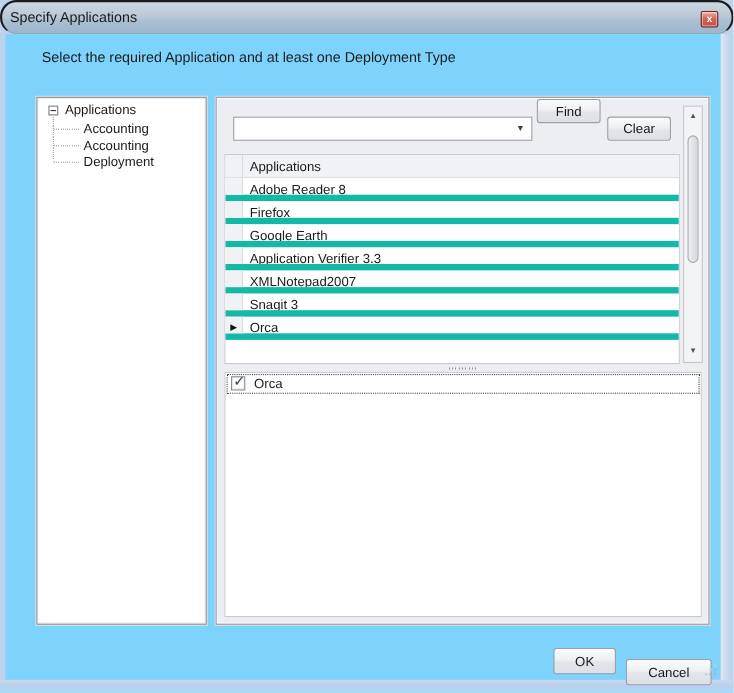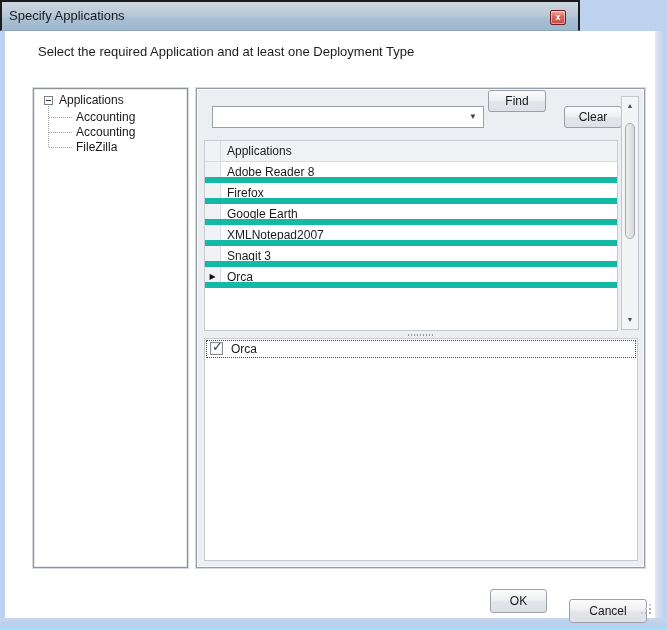--- a/index.html
+++ b/index.html
@@ -5,39 +5,40 @@
   * { box-sizing: border-box; margin: 0; padding: 0; }
   html,body { background:#fff; }
   .dialog {
     position: relative; width: 667px; height: 630px;
     background: #bdd2ee; overflow: hidden;
     font-family: "Liberation Sans", "DejaVu Sans", sans-serif;
     font-size: 12px; color: #1a1a1a;
   }
   
   .titlebar {
-    position: absolute; top: 0; left: 0; width: 580px; height: 31px;
+    position: absolute; top: 0; left: 0; width: 667px; height: 31px;
     background: linear-gradient(180deg,#ccd7e0 0%,#bac9d7 45%,#a9bfd3 60%,#9db7ce 100%);
     border-top: 2px solid #1b1b1b; border-left: 2px solid #1b1b1b; border-right: 2px solid #1b1b1b;
     border-bottom: 1px solid #8da6bc;
+    border-radius: 15px;
   }
   .title-text { position: absolute; left: 7px; top: 6px; font-size: 13px; }
   .close-btn {
     position: absolute; top: 8px; right: 12px; width: 16px; height: 15px;
     border: 1px solid #6e1f1f; border-radius: 2px;
     background: linear-gradient(180deg,#f0b0a6,#d4675c 45%,#c24f44);
     box-shadow: inset 0 0 0 1px rgba(255,255,255,.45);
     color: #fff; font-size: 9px; font-weight: bold; text-align: center; line-height: 13px;
     cursor: pointer;
   }
   .right-edge { position: absolute; top: 31px; right: 0; width: 12px; height: 599px;
     background: linear-gradient(90deg,#e2e7ee,#bdd2ee 75%); }
   .bottom-edge { position: absolute; left: 0; bottom: 0; width: 667px; height: 12px;
     background: linear-gradient(180deg,#c9d7ee,#b9d0ee 60%); border-bottom: 3px solid #a5ddf6; }
-  .content { position: absolute; left: 5px; top: 31px; width: 650px; height: 587px; background: #ffffff; }
+  .content { position: absolute; left: 5px; top: 31px; width: 650px; height: 587px; background: #7dd3fc; }
   .instruction { position: absolute; left: 33px; top: 13px; font-size: 13px; color: #1c1c1c; }
   
   .tree-panel {
     position: absolute; left: 28px; top: 57px; width: 155px; height: 480px;
     background: #fff; border: 1px solid #8e9299;
     box-shadow: inset 0 0 0 1px #e8eaee, 0 0 0 1px #d7dbe1;
   }
   .tree-root-label { position: absolute; left: 25px; top: 4px; line-height: 14px; }
   .expand-box { position: absolute; left: 10px; top: 7px; width: 9px; height: 9px;
     border: 1px solid #7a8086; background: #fff; cursor: pointer; }
@@ -59,21 +60,21 @@
     border: none; outline: none; background: transparent;
     font: 12px "Liberation Sans","DejaVu Sans",sans-serif; }
   .combo .drop { position: absolute; right: 0; top: 0; width: 20px; height: 20px;
     text-align: center; line-height: 20px; color: #3a3f46; font-size: 8px; cursor: pointer; }
   .btn {
     background: linear-gradient(180deg,#fbfbfc,#eef0f2 45%,#e2e5e9 55%,#dde0e5);
     border: 1px solid #9ba1aa; border-radius: 3px;
     font-size: 12px; color: #16181b; text-align: center; cursor: pointer;
   }
   .find-btn  { position: absolute; left: 291px; top: 1px; width: 58px; height: 22px; line-height: 20px; }
-  .clear-btn { position: absolute; left: 355px; top: 17px; width: 58px; height: 22px; line-height: 20px; margin-left: 12px; }
+  .clear-btn { position: absolute; left: 355px; top: 17px; width: 58px; height: 22px; line-height: 20px; }
   
   .grid { position: absolute; left: 7px; top: 51px; width: 414px; height: 191px;
     background: #fff; border: 1px solid #c7cbd1; }
   .grid-row { position: relative; height: 21px; border-bottom: 6px solid #14b8a6; background: #fff; }
   .grid-header { background: #f1f2f5; border-bottom: 1px solid #d9dce1; }
   .sel-cell { position: absolute; left: 0; top: 0; width: 16px; height: 100%;
     background: #f1f2f5; border-right: 1px solid #d9dce1; }
   .cell { position: absolute; left: 17px; right: 0; top: 0; height: 100%;
     line-height: 20px; padding-left: 5px; white-space: nowrap; overflow: hidden; }
   .marker { display: block; width: 100%; text-align: center; font-size: 8px; line-height: 20px; color: #111; }
@@ -92,21 +93,21 @@
   
   .sel-list { position: absolute; left: 7px; top: 249px; width: 434px; height: 223px;
     background: #fff; border: 1px solid #c7cbd1; }
   .sel-item { position: absolute; left: 1px; top: 1px; right: 1px; height: 18px;
     border: 1px dotted #4a4a4a; cursor: pointer; }
   .checkbox { position: absolute; left: 3px; top: 1px; width: 13px; height: 13px;
     background: #fff; border: 1px solid #888c92; box-shadow: inset 0 0 0 1px #eef0f2; }
   .check-glyph { position: absolute; left: 1px; top: -4px; font-size: 13px; font-weight: bold; color: #3c4046; }
   .sel-item-label { position: absolute; left: 24px; top: 1px; line-height: 15px; }
   
-  .ok-btn     { position: absolute; left: 485px; top: 558px; width: 57px; height: 24px; line-height: 22px; text-align: center; }
+  .ok-btn     { position: absolute; left: 498px; top: 558px; width: 57px; height: 24px; line-height: 22px; text-align: center; }
   .cancel-btn { position: absolute; left: 564px; top: 568px; width: 78px; height: 24px; line-height: 22px; }
   .resize-grip { position: absolute; right: 2px; bottom: 2px; width: 13px; height: 13px; cursor: nwse-resize; }
   .grip-dot { position: absolute; right: 2px; bottom: 2px; width: 2px; height: 2px; background: #aeb2ba;
     box-shadow: -4px 0 0 #aeb2ba, 0 -4px 0 #aeb2ba, -4px -4px 0 #c9ccd2, -8px 0 0 #c9ccd2, 0 -8px 0 #c9ccd2; }
 </style>
 </head>
 <body>
 
 <div class="dialog">
 
@@ -128,21 +129,21 @@
       <span class="expand-box">
         <span class="minus-shape"></span>
       </span>
       <span class="tree-root-label">Applications</span>
       <div class="tree-vline"></div>
       <div class="tree-hline" style="top:28px"></div>
       <div class="tree-hline" style="top:43px"></div>
       <div class="tree-hline" style="top:58px"></div>
       <div class="tree-child" style="top:21px">Accounting</div>
       <div class="tree-child" style="top:36px">Accounting</div>
-      <div class="tree-child" style="top:51px">FileZilla</div>
+      <div class="tree-child" style="top:51px">Deployment</div>
     </div>
 
     <div class="apps-panel">
 
       <div class="combo">
         <input value="" style="">
         <span class="drop"><span>▼</span></span>
       </div>
       <div class="btn find-btn">Find</div>
       <div class="btn clear-btn">Clear</div>
@@ -156,20 +157,24 @@
           <span class="sel-cell"></span>
           <span class="cell">Adobe Reader 8</span>
         </div>
         <div class="grid-row">
           <span class="sel-cell"></span>
           <span class="cell">Firefox</span>
         </div>
         <div class="grid-row">
           <span class="sel-cell"></span>
           <span class="cell">Google Earth</span>
+        </div>
+        <div class="grid-row">
+          <span class="sel-cell"></span>
+          <span class="cell">Application Verifier 3.3</span>
         </div>
         <div class="grid-row">
           <span class="sel-cell"></span>
           <span class="cell">XMLNotepad2007</span>
         </div>
         <div class="grid-row">
           <span class="sel-cell"></span>
           <span class="cell">Snagit 3</span>
         </div>
         <div class="grid-row">

